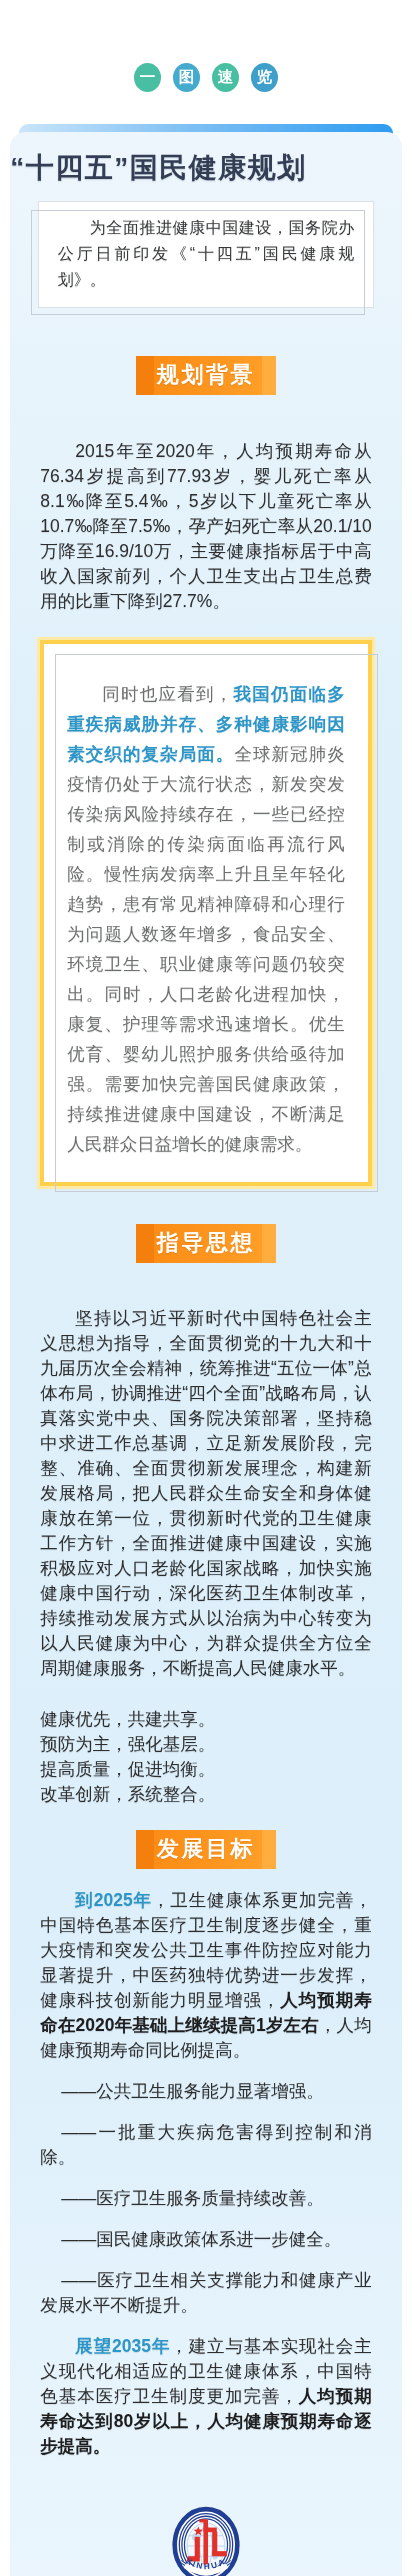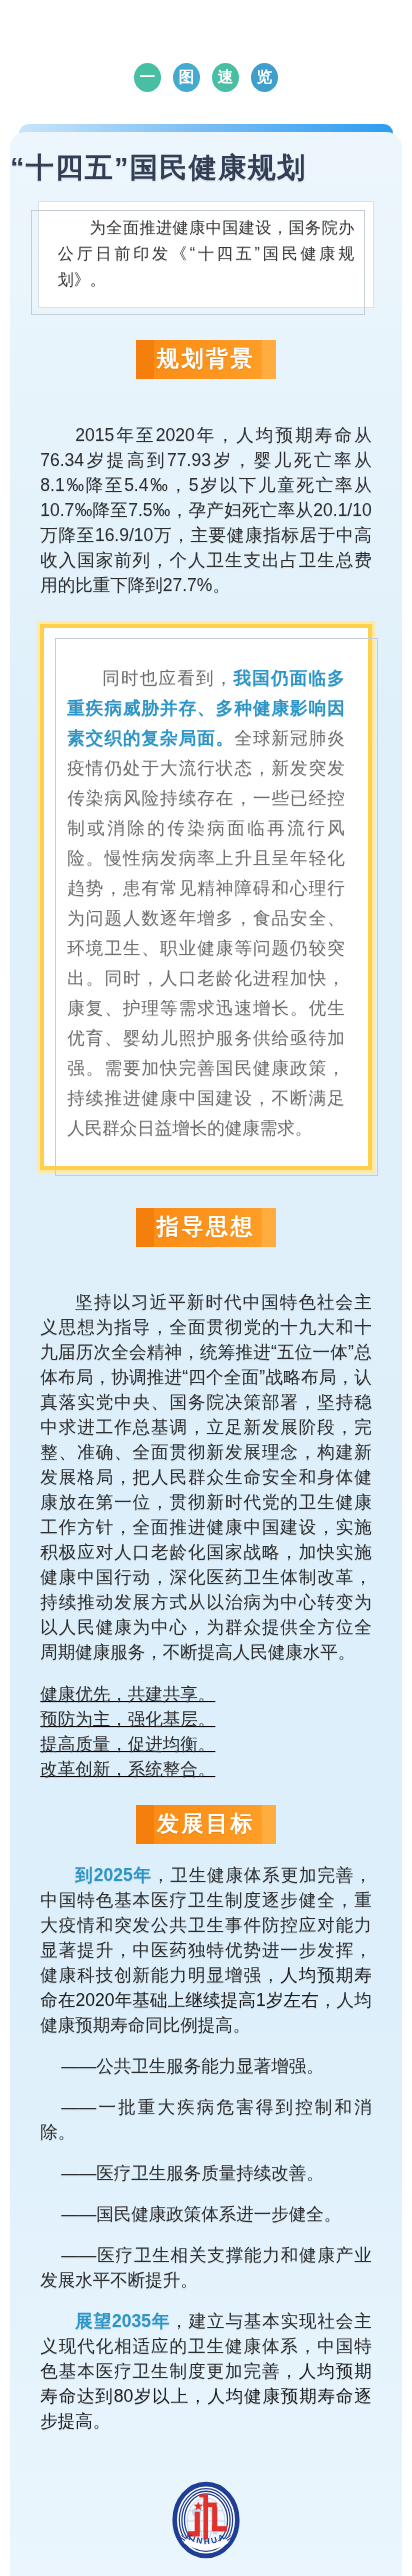--- a/index.html
+++ b/index.html
@@ -60,58 +60,58 @@
     background:linear-gradient(100deg,#FB8A12 0%,#FC951F 55%,#FFA22A 100%);
     display:flex;align-items:center;justify-content:center;
   }
   .banner::before{content:"";position:absolute;left:0;top:0;bottom:0;width:17.5px;background:#F57F0C;}
   .banner::after{content:"";position:absolute;right:0;top:0;bottom:0;width:14.4px;background:#FFAD3E;}
   .banner span{
     position:relative;z-index:1;color:#fff;
     font-size:22px;font-weight:900;letter-spacing:2.6px;
     text-shadow:0 1px 1px rgba(160,80,0,.25);
   }
-  .mt-banner1{margin-top:32px;}
+  .mt-banner1{margin-top:48px;}
   .mt-banner2{margin-top:38px;}
   .mt-banner3{margin-top:20.6px;}
   .mt-banner4{margin-top:23px;}
 
   
   .para{
     margin:0 30px;font-size:17.5px;line-height:25px;color:#2E2E2E;
     text-align:justify;text-indent:2em;
     text-shadow:0 1px 1px rgba(60,80,100,.14);
   }
   .mt-para1{margin-top:44px;}
   .mt-para2{margin-top:43px;}
   .mt-para3{margin-top:19.6px;}
   .mt-para4{margin-top:5.2px;}
   .blue-bold{color:#2D96C8;font-weight:700;}
-  .dark-bold{color:#1E1E1E;font-weight:400;}
+  .dark-bold{color:#1E1E1E;font-weight:700;}
 
   
   .ybox{
     position:relative;z-index:0;margin:26px 30px 0;
     background:#fff;border:4.6px solid #FFD04B;
     box-shadow:0 0 0 3.1px #FFE9A6;
     padding:35px 23px 23px;
   }
   .ybox::after{
     content:"";position:absolute;z-index:-1;
     top:10.3px;left:10.3px;right:-10.3px;bottom:-10.3px;
     border:1px solid #C6CDD7;
   }
   .ybox p{
     margin:0;font-size:17.5px;line-height:30px;color:#6F6F6F;
     text-align:justify;text-indent:2em;
     text-shadow:0 1px 1px rgba(60,80,100,.12);
   }
 
   
-  .principles{margin:17px 30px 0;text-decoration:underline;}
+  .principles{margin:26px 30px 0;}
   .principles div{
     font-size:17.5px;line-height:25px;color:#2E2E2E;
     text-shadow:0 1px 1px rgba(60,80,100,.14);
   }
 
   .dash{
     margin:16px 30px;font-size:17.5px;line-height:25px;color:#2E2E2E;
     text-align:justify;text-indent:1.2em;
     text-shadow:0 1px 1px rgba(60,80,100,.14);
   }

